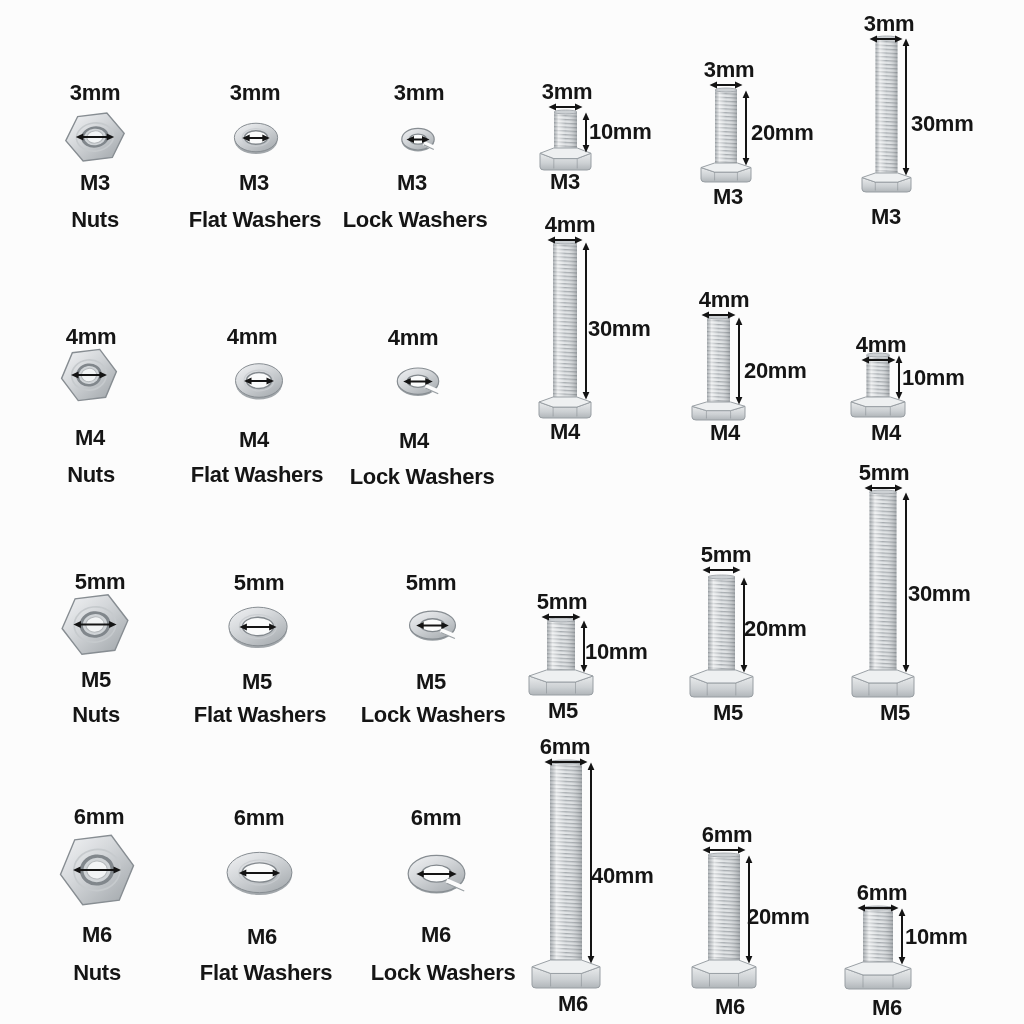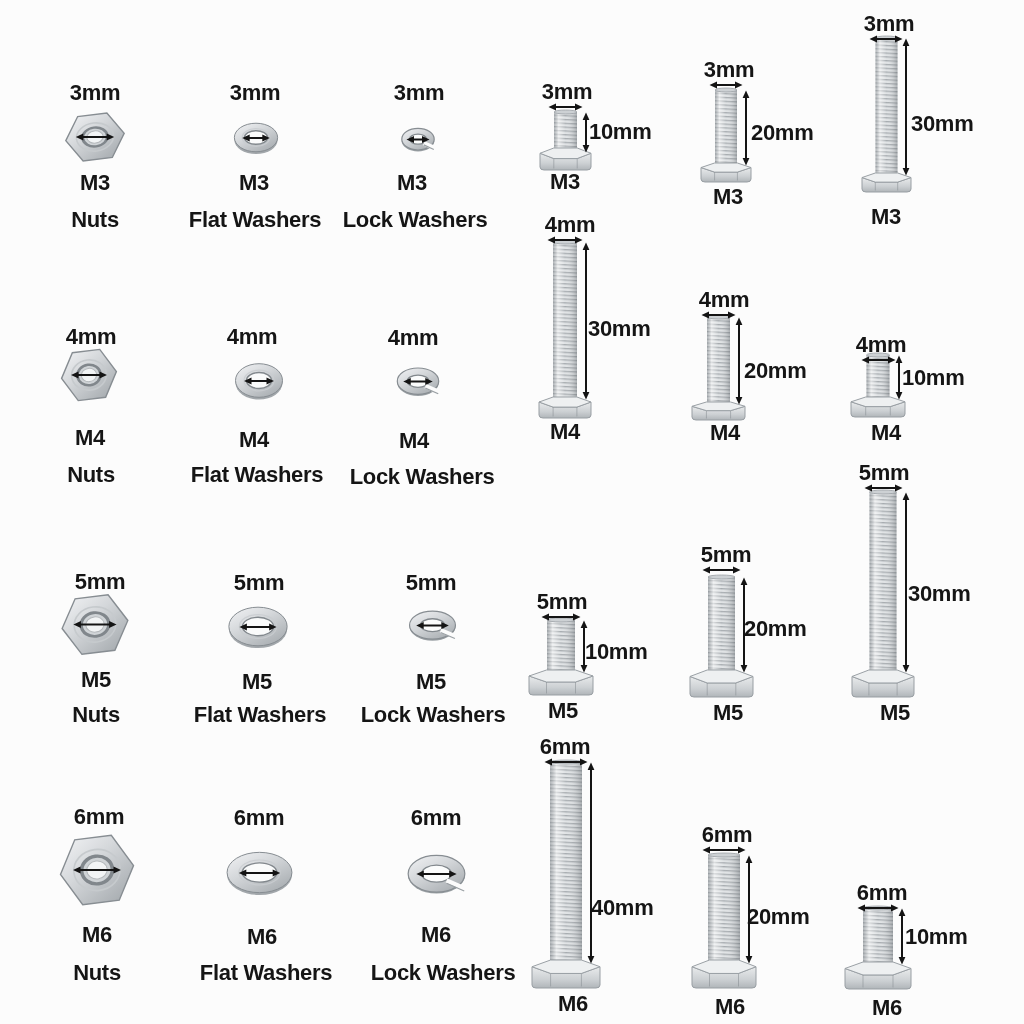--- a/index.html
+++ b/index.html
@@ -658,21 +658,21 @@
     <div class="gfx" style="left: 544px; top: 757px;"><svg width="44" height="10" viewBox="0 0 44 10">
         <line x1="7" y1="5" x2="37" y2="5" stroke="#141414" stroke-width="2"></line>
         <polygon points="0.5,5 8,1.6 8,8.4" fill="#141414"></polygon>
         <polygon points="43.5,5 36,1.6 36,8.4" fill="#141414"></polygon>
       </svg></div>
     <div class="gfx" style="left: 585px; top: 762px;"><svg width="12" height="202" viewBox="0 0 12 202">
         <line x1="6" y1="6.5" x2="6" y2="195.5" stroke="#141414" stroke-width="2"></line>
         <polygon points="6,0.5 2.6,8 9.4,8" fill="#141414"></polygon>
         <polygon points="6,201.5 2.6,194 9.4,194" fill="#141414"></polygon>
       </svg></div>
-    <div class="lbl len" style="left: 591px; top: 908px;">40mm</div>
+    <div class="lbl len" style="left: 591px; top: 876px;">40mm</div>
     <div class="lbl" style="left: 727px; top: 824px;">6mm</div>
     <div class="lbl" style="left: 730px; top: 996px;">M6</div>
     <div class="gfx" style="left: 691px; top: 851px;"><svg width="66" height="142" viewBox="0 0 66 142">
         <defs>
           <pattern id="t22" width="6" height="3.8" patternUnits="userSpaceOnUse" patternTransform="rotate(3)">
             <rect width="6" height="3.8" fill="#e0e3e5"></rect>
             <rect y="1.9" width="6" height="1.2" fill="#a6abaf"></rect>
             <rect y="3.1" width="6" height="0.7" fill="#c6cacd"></rect>
           </pattern>
           <linearGradient id="s22" x1="0" y1="0" x2="1" y2="0">

